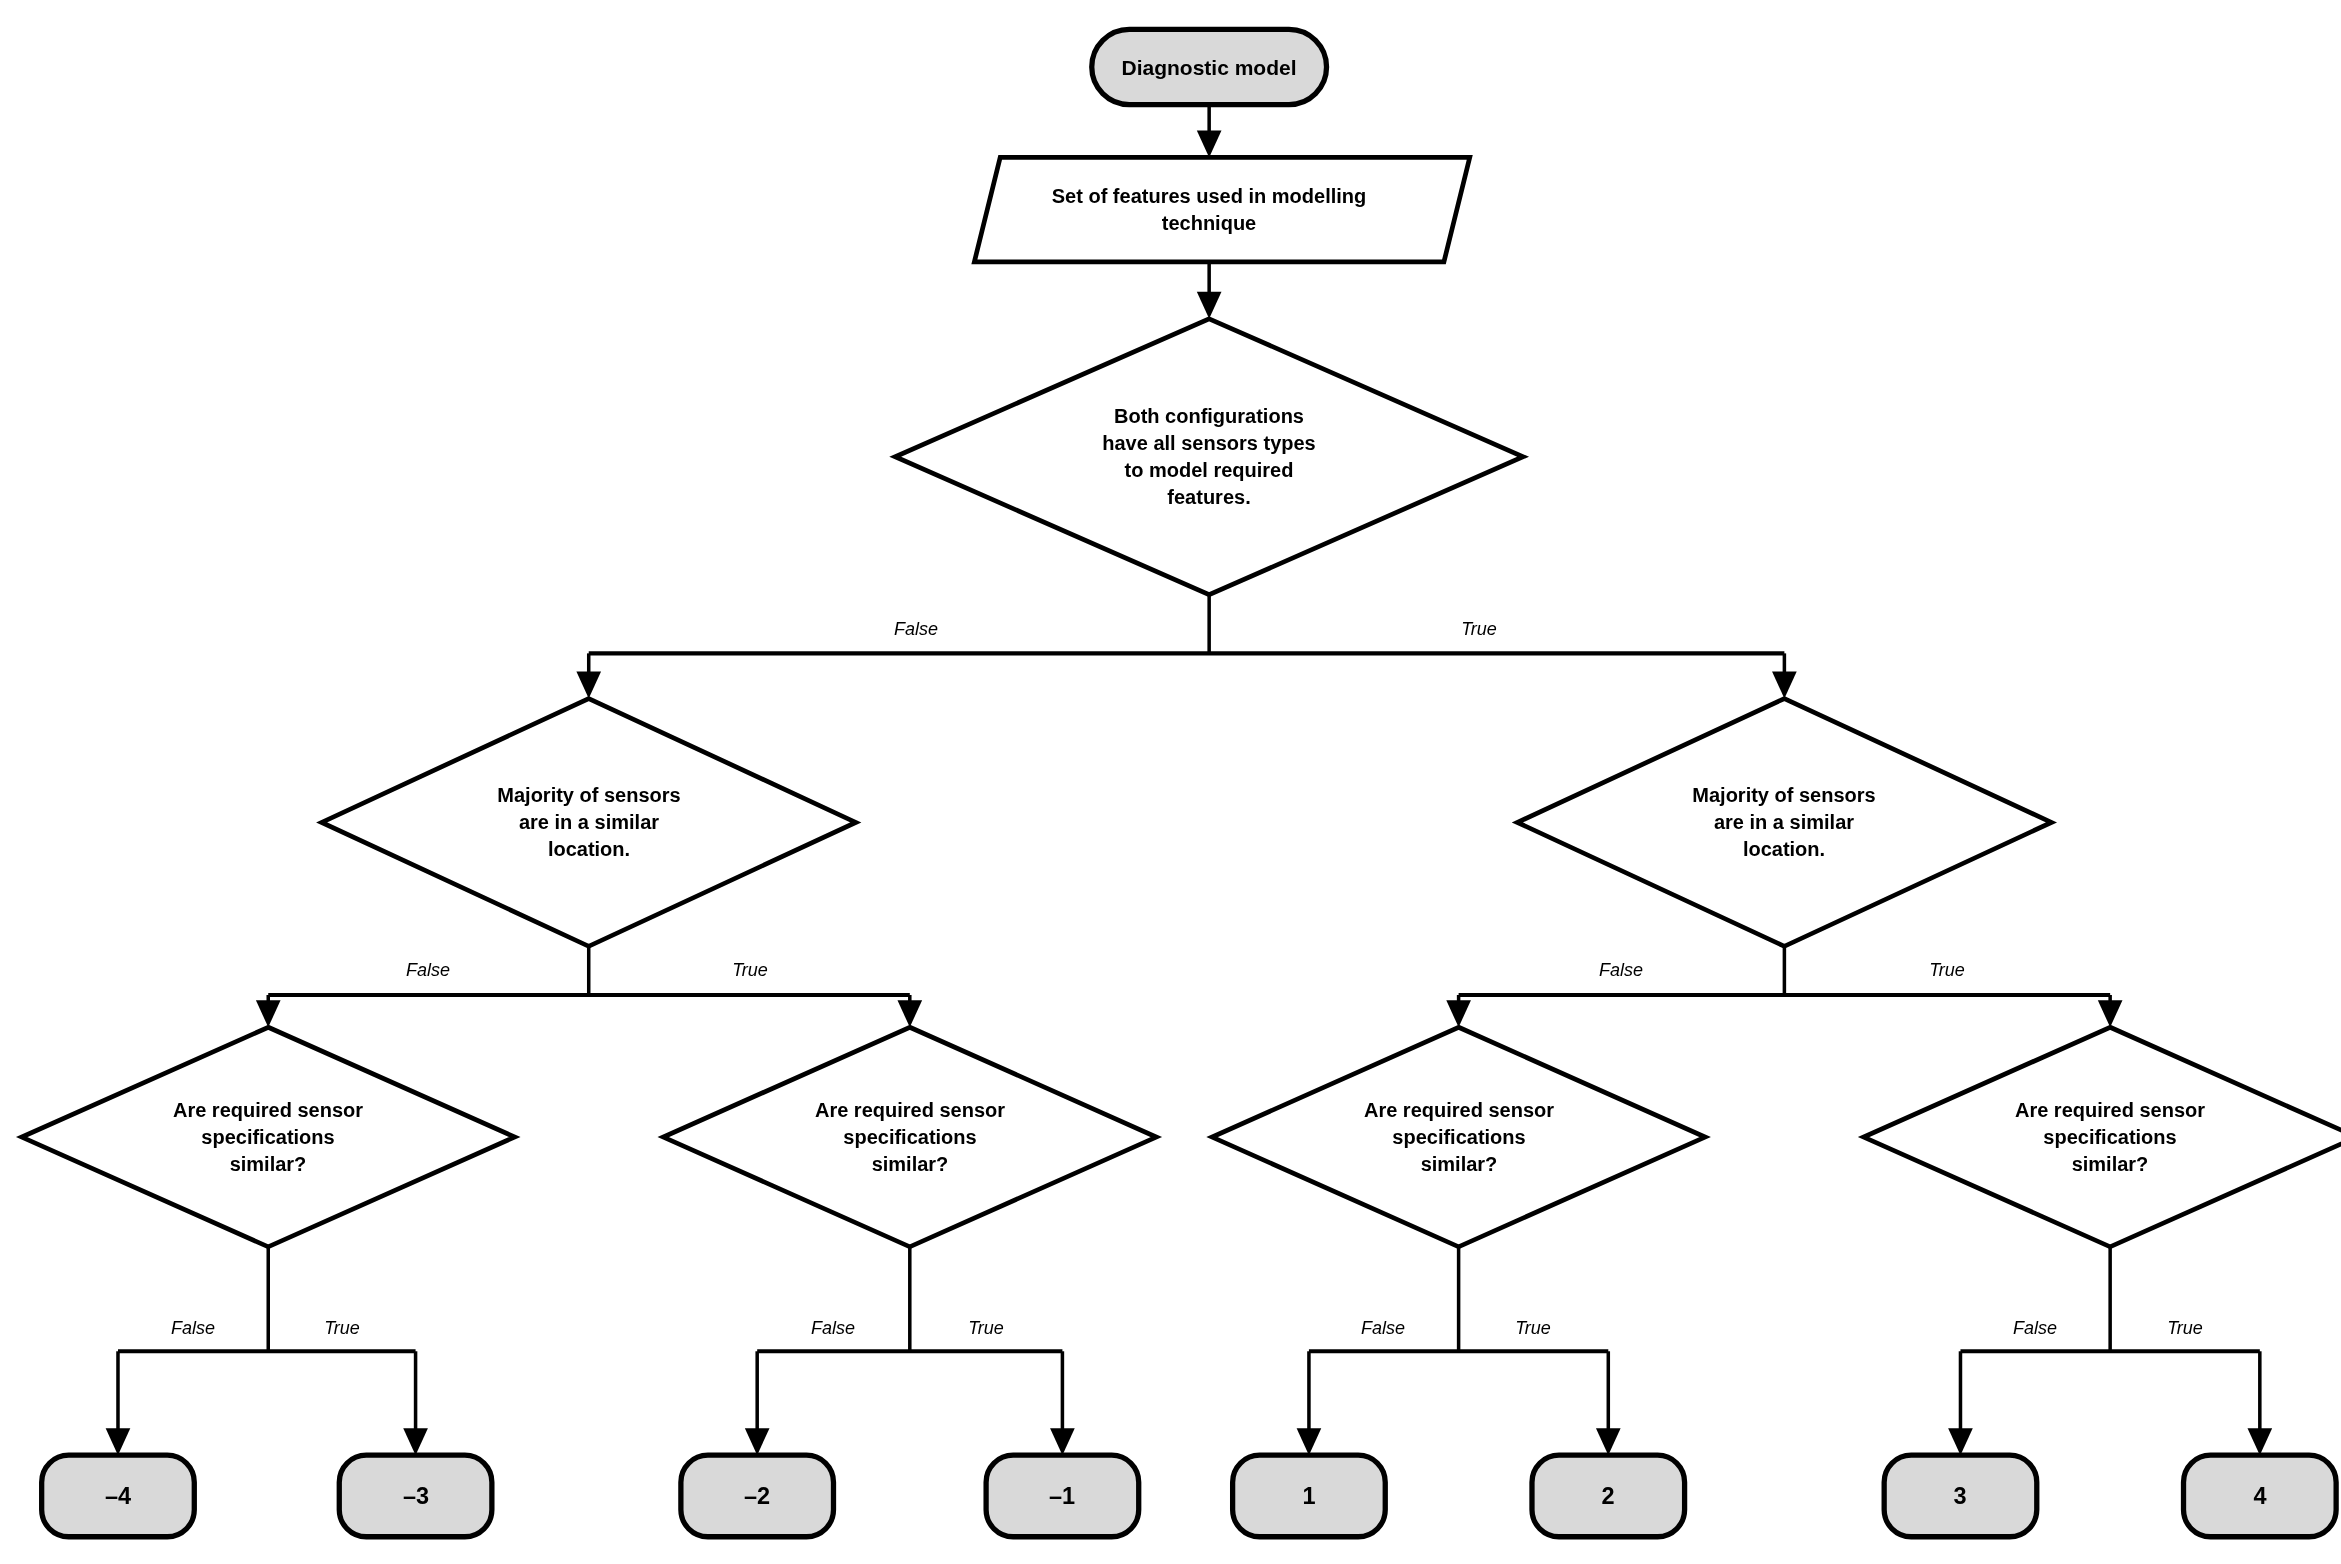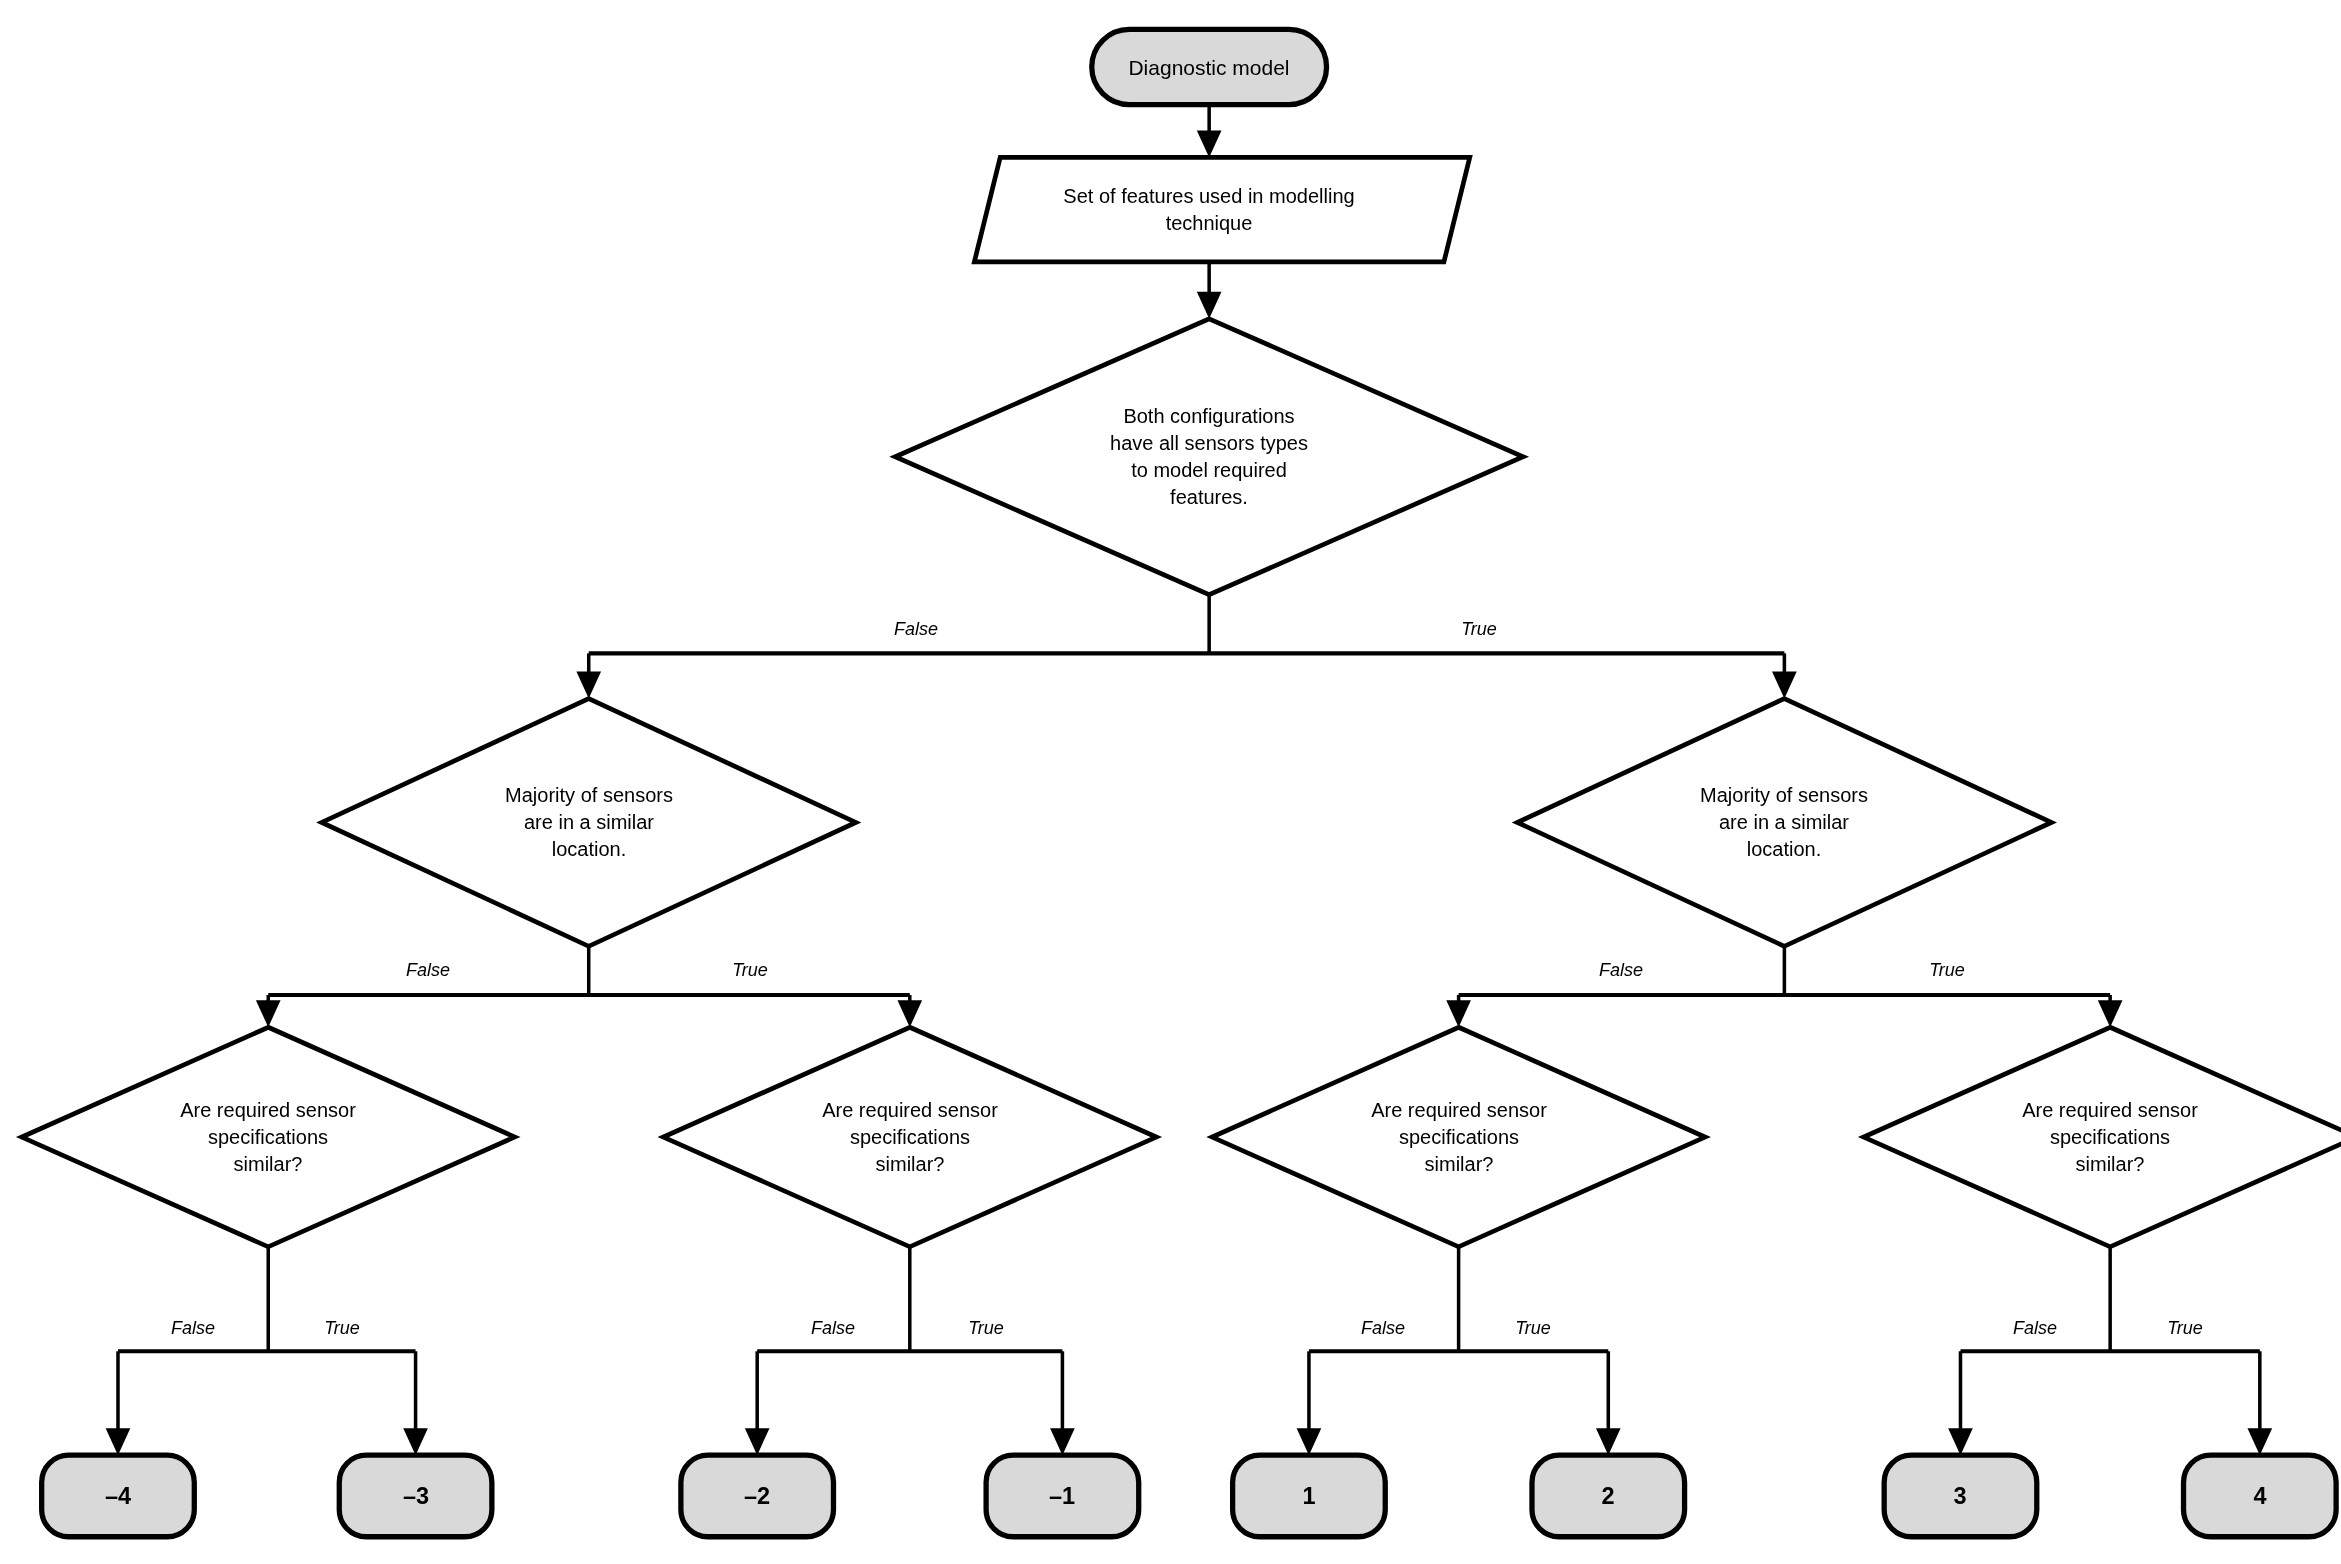--- a/index.html
+++ b/index.html
@@ -18,20 +18,21 @@
   .conn { stroke: #000000; stroke-width: 6; fill: none; }
   .branch { stroke: #000000; stroke-width: 7; fill: none; }
   .arrowhead { fill: #000000; stroke: none; }
   .node-label {
     position: absolute;
     transform: translate(-50%, -50%);
     text-align: center;
     white-space: pre-line;
     font-size: 20px;
     line-height: 27px;
+    font-weight: bold;
   }
   .node-label.start { font-size: 21px; }
   .terminal-label {
     position: absolute;
     transform: translate(-50%, -50%);
     font-weight: bold;
     font-size: 23.5px;
     text-align: center;
   }
   .branch-label {

